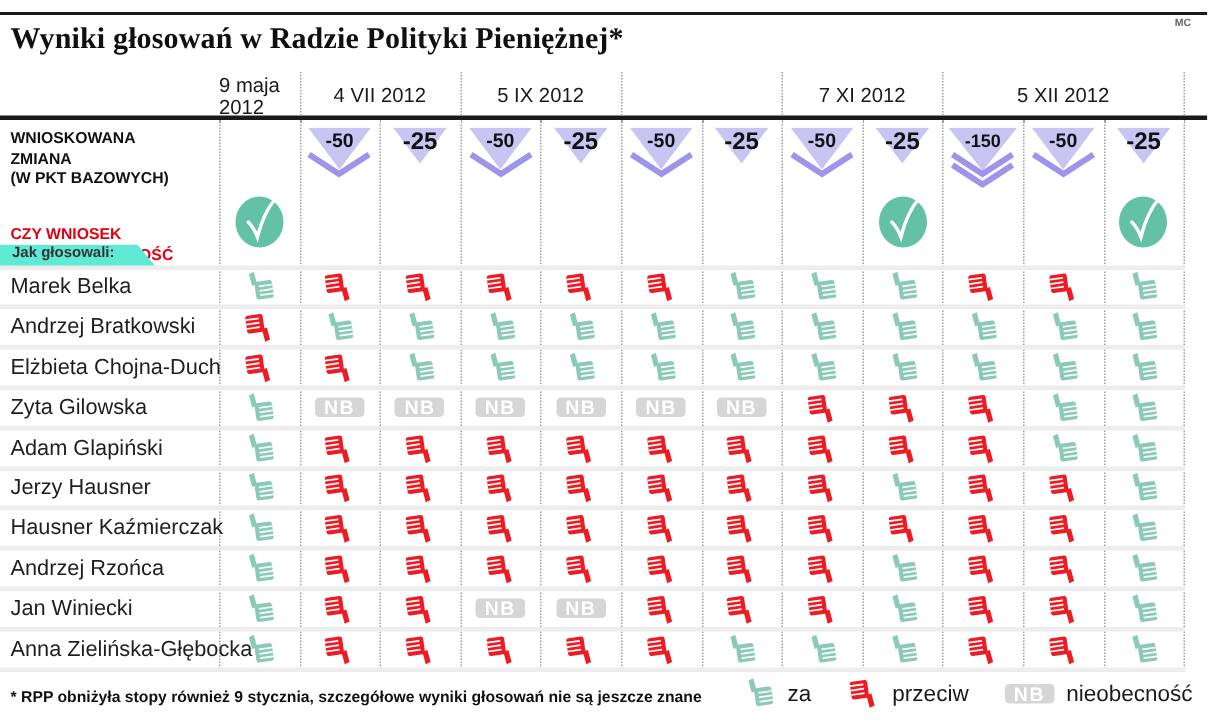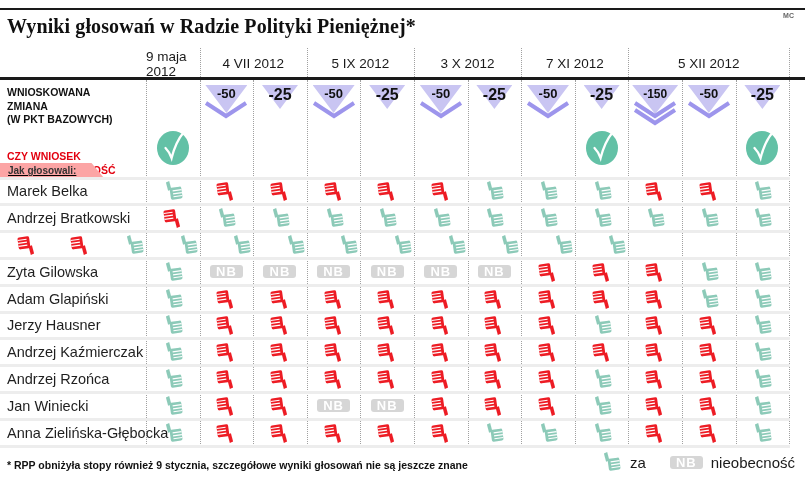--- a/index.html
+++ b/index.html
@@ -8,22 +8,22 @@
   .topline{position:absolute;left:0;top:8px;width:805px;height:2px;background:#1a1a1a;}
   .credit{position:absolute;right:11px;top:12px;font-size:7px;font-weight:700;color:#666;}
   .title{position:absolute;left:7px;top:15px;margin:0;font-family:"Liberation Serif",serif;
          font-size:20px;font-weight:700;color:#101010;letter-spacing:.1px;}
   .date-group{position:absolute;top:50px;height:27px;display:flex;align-items:center;
          justify-content:center;font-size:13.5px;color:#1a1a1a;}
   .thickline{position:absolute;left:0;top:77px;width:805px;height:3px;background:#1a1a1a;}
   .lbl{position:absolute;left:7px;white-space:pre-line;font-weight:700;font-size:10.5px;
        line-height:1.3;color:#111;}
   .lbl.red{color:#e3000f;}
-  .banner{position:absolute;left:0;top:163px;width:104px;height:15px;background:#fca5a5;
-       clip-path:polygon(0 0,88% 0,100% 100%,0 100%);display:flex;align-items:center;text-decoration:underline;}
+  .banner{position:absolute;left:0;top:163px;width:104px;height:15px;background:#5eead4;
+       clip-path:polygon(0 0,88% 0,100% 100%,0 100%);display:flex;align-items:flex-start;}
   .banner span{padding-left:8px;font-weight:700;font-size:10px;color:#333;}
   .colline{position:absolute;width:0;border-left:1px dotted #a0a0a0;}
   .change-cell{position:absolute;top:85px;height:50px;display:flex;justify-content:center;
        align-items:flex-start;}
   .tri{position:relative;}
   .tri .shape{width:42px;height:28px;clip-path:polygon(0 0,100% 0,50% 100%);}
   .tri.small .shape{width:36px;height:24px;}
   .tri.wide .shape{width:46px;height:29px;}
   .tri.up .shape{width:44px;height:31px;clip-path:polygon(50% 0,100% 100%,0 100%);}
   .tri .num{position:absolute;top:1px;left:0;width:100%;text-align:center;font-weight:700;
@@ -72,28 +72,41 @@
             <g stroke="#fff" stroke-width="1.7">
               <line x1="15.5" y1="15.8" x2="28.5" y2="15.8"></line>
               <line x1="15.5" y1="20.1" x2="28.5" y2="20.1"></line>
               <line x1="15.5" y1="24.4" x2="28.5" y2="24.4"></line>
             </g>
           </g>
         </svg>
         <div class="llabel">za</div>
       </div>
       <div class="litem">
+        <svg width="22" height="22" viewBox="0 0 32 32">
+          <g transform="rotate(172 16 16)">
+            <polygon points="7.5,2.5 12.5,1 14,13.5 9,14.5" fill="#ed1c24"></polygon>
+            <rect x="11.5" y="11" width="17" height="17.5" rx="2.5" fill="#ed1c24"></rect>
+            <g stroke="#fff" stroke-width="1.7">
+              <line x1="15.5" y1="15.8" x2="28.5" y2="15.8"></line>
+              <line x1="15.5" y1="20.1" x2="28.5" y2="20.1"></line>
+              <line x1="15.5" y1="24.4" x2="28.5" y2="24.4"></line>
+            </g>
+          </g>
+        </svg>
+        <div class="llabel">przeciw</div>
+      </div>
+      <div class="litem">
         <div class="nb" style="background: rgb(214, 214, 214);">NB</div>
         <div class="llabel">nieobecność</div>
       </div>
     </div>
 <div class="date-group" style="left: 146px; width: 53.6px;">9 maja 2012</div>
     <div class="date-group" style="left: 199.6px; width: 107.2px;">4 VII 2012</div>
     <div class="date-group" style="left: 306.8px; width: 107.2px;">5 IX 2012</div>
-    <div class="date-group" style="left: 414px; width: 107.2px;">3 X 2012</div>
     <div class="date-group" style="left: 521.2px; width: 107.2px;">7 XI 2012</div>
     <div class="date-group" style="left: 628.4px; width: 160.8px;">5 XII 2012</div>
     <div class="colline" style="left: 146px; top: 80px; height: 366px;"></div>
     <div class="colline" style="left: 199.6px; top: 80px; height: 366px;"></div>
     <div class="colline" style="left: 199.6px; top: 48px; height: 29px;"></div>
     <div class="colline" style="left: 253.2px; top: 80px; height: 366px;"></div>
     <div class="colline" style="left: 306.8px; top: 80px; height: 366px;"></div>
     <div class="colline" style="left: 306.8px; top: 48px; height: 29px;"></div>
     <div class="colline" style="left: 360.4px; top: 80px; height: 366px;"></div>
     <div class="colline" style="left: 414px; top: 80px; height: 366px;"></div>
@@ -530,20 +543,21 @@
             <g stroke="#fff" stroke-width="1.7">
               <line x1="15.5" y1="15.8" x2="28.5" y2="15.8"></line>
               <line x1="15.5" y1="20.1" x2="28.5" y2="20.1"></line>
               <line x1="15.5" y1="24.4" x2="28.5" y2="24.4"></line>
             </g>
           </g>
         </svg>
       </div>
     </div>
     <div class="mrow" style="top: 231.6px; height: 26.8px;">
+      <div class="mname">Elżbieta Chojna-Duch</div>
       <div class="vcell">
         <svg width="22" height="22" viewBox="0 0 32 32">
           <g transform="rotate(172 16 16)">
             <polygon points="7.5,2.5 12.5,1 14,13.5 9,14.5" fill="#ed1c24"></polygon>
             <rect x="11.5" y="11" width="17" height="17.5" rx="2.5" fill="#ed1c24"></rect>
             <g stroke="#fff" stroke-width="1.7">
               <line x1="15.5" y1="15.8" x2="28.5" y2="15.8"></line>
               <line x1="15.5" y1="20.1" x2="28.5" y2="20.1"></line>
               <line x1="15.5" y1="24.4" x2="28.5" y2="24.4"></line>
             </g>
@@ -1105,21 +1119,21 @@
             <g stroke="#fff" stroke-width="1.7">
               <line x1="15.5" y1="15.8" x2="28.5" y2="15.8"></line>
               <line x1="15.5" y1="20.1" x2="28.5" y2="20.1"></line>
               <line x1="15.5" y1="24.4" x2="28.5" y2="24.4"></line>
             </g>
           </g>
         </svg>
       </div>
     </div>
     <div class="mrow" style="top: 338.8px; height: 26.8px;">
-      <div class="mname">Andrzej Kaźmierczak</div>
+      <div class="mname">Hausner Kaźmierczak</div>
       <div class="vcell">
         <svg width="22" height="22" viewBox="0 0 32 32">
           <g transform="rotate(-8 16 16)">
             <polygon points="7.5,2.5 12.5,1 14,13.5 9,14.5" fill="#8ccab8"></polygon>
             <rect x="11.5" y="11" width="17" height="17.5" rx="2.5" fill="#8ccab8"></rect>
             <g stroke="#fff" stroke-width="1.7">
               <line x1="15.5" y1="15.8" x2="28.5" y2="15.8"></line>
               <line x1="15.5" y1="20.1" x2="28.5" y2="20.1"></line>
               <line x1="15.5" y1="24.4" x2="28.5" y2="24.4"></line>
             </g>

